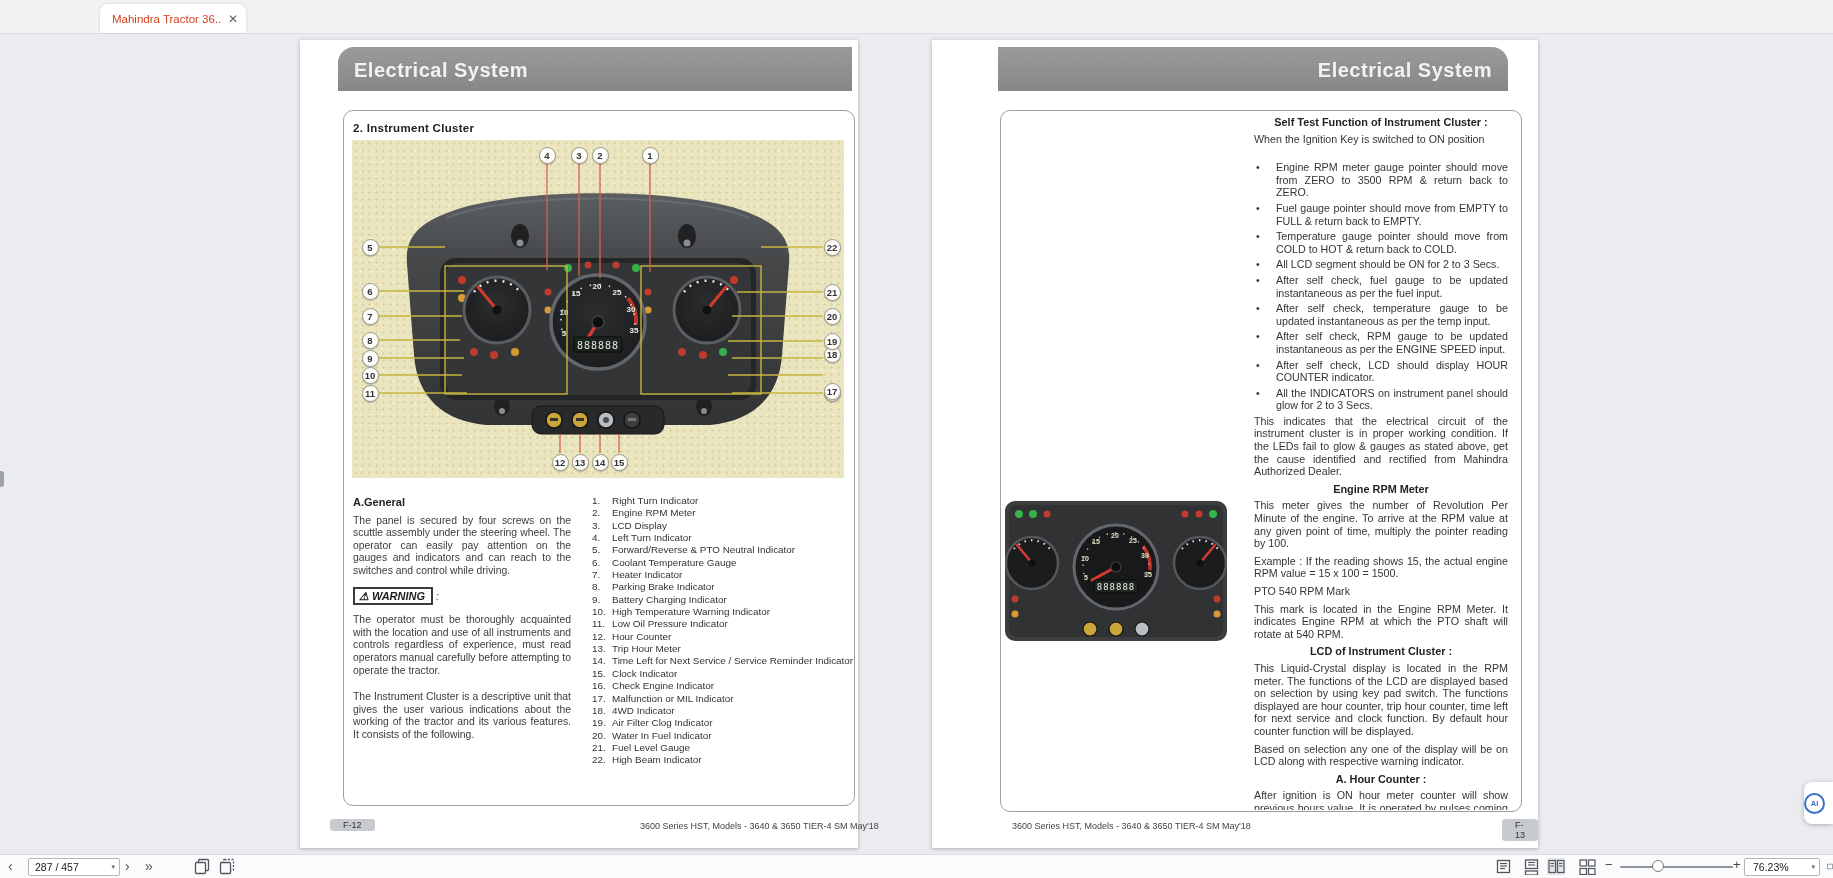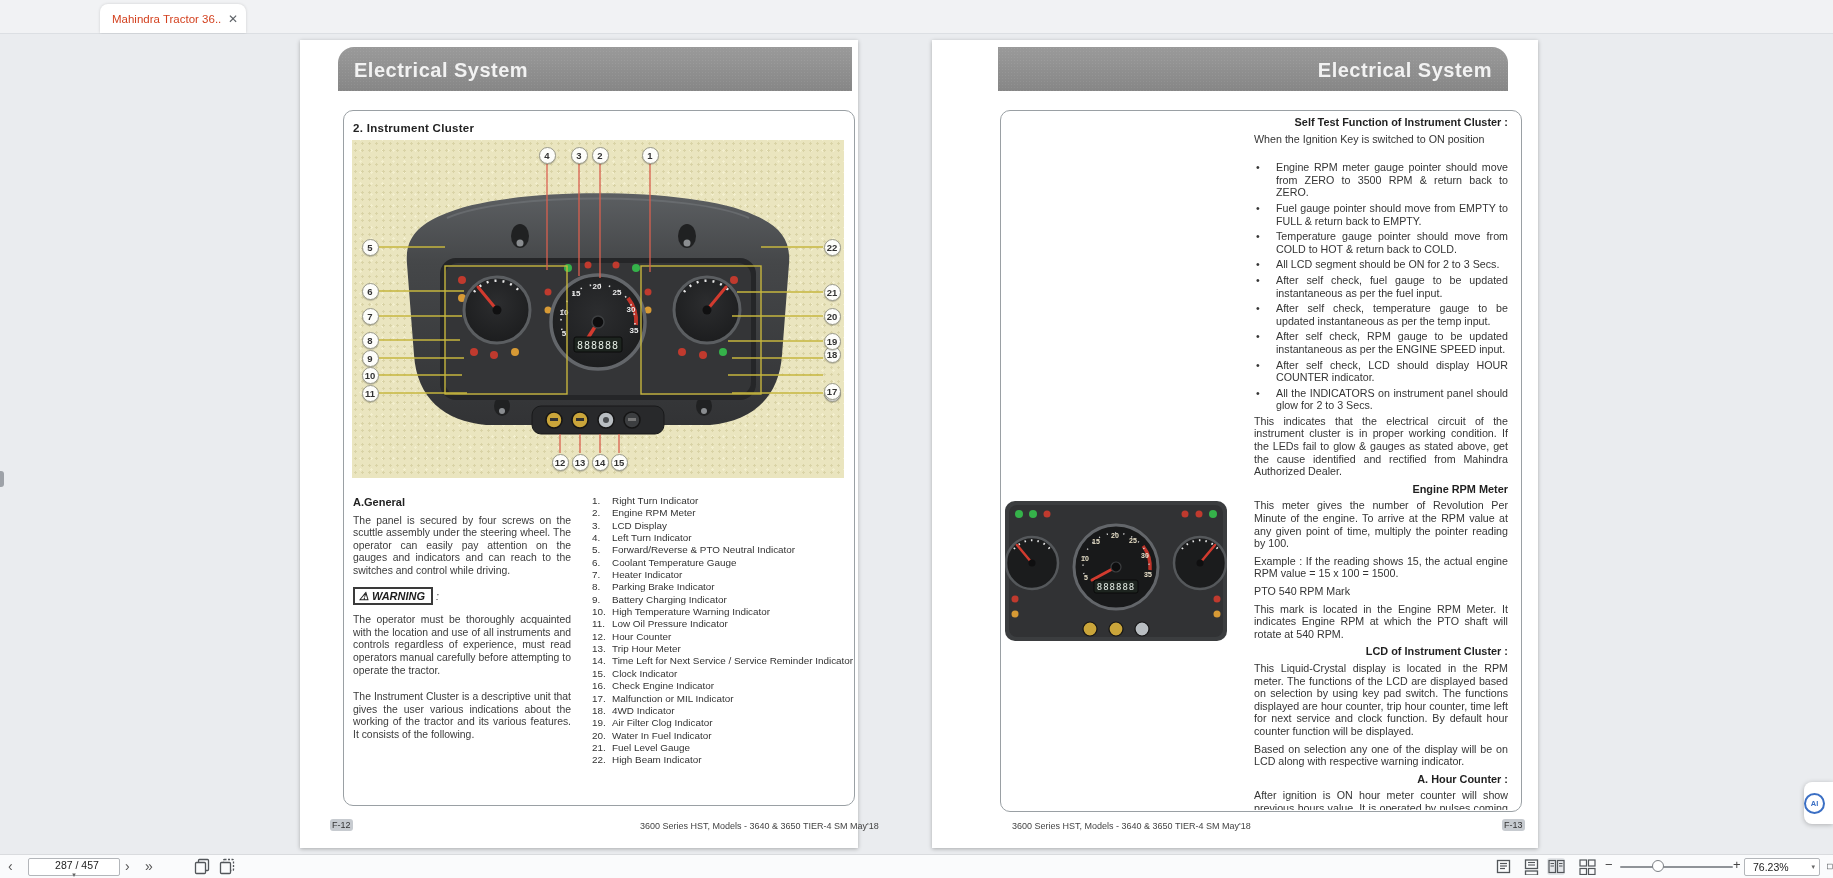--- a/index.html
+++ b/index.html
@@ -39,32 +39,32 @@
   .lcol h4{margin:4px 0 6px 0;font-size:11px;color:#222;}
   .lcol p{margin:0 0 6px 0;}
   .wline{margin:9px 0 9px 0;font-style:italic;}
   .wbox{display:inline-block;border:2px solid #3a3a3a;padding:1px 6px 1px 4px;font-weight:bold;font-size:11px;color:#1c1c1c;}
   .wtri{font-size:11px;margin-right:3px;}
   .legend{position:absolute;left:292px;top:455px;width:260px;font-size:9.9px;line-height:12.35px;color:#333;}
   .legend-row{display:flex;white-space:nowrap;}
   .lnum{width:20px;flex:0 0 20px;}
   .rcol{position:absolute;left:322px;top:74px;width:254px;height:696px;overflow:hidden;
         font-size:10.7px;line-height:12.6px;text-align:justify;color:#353535;}
-  .rcol h4{margin:2px 0 4px 0;font-size:10.9px;color:#1f1f1f;text-align:right;}
+  .rcol h4{margin:2px 0 4px 0;font-size:10.9px;color:#1f1f1f;text-align:center;}
   .rcol p{margin:0 0 5px 0;}
   .bullet{display:flex;margin:0 0 3px 0;}
   .bdot{flex:0 0 22px;padding-left:2px;box-sizing:border-box;}
   .btxt{flex:1;text-align:justify;}
-  .footer-badge{position:absolute;font-size:9px;color:#333;background:#c7cbd0;border-radius:3px;padding:1px 2px;}
+  .footer-badge{position:absolute;font-size:9px;color:#333;background:#c7cbd0;border-radius:3px;padding:1px 13px;}
   .footer-text{position:absolute;font-size:9px;color:#444;white-space:nowrap;}
   
   .bbar{position:absolute;left:0;bottom:0;width:1833px;height:23px;background:#fafbfc;border-top:1px solid #d9dbde;}
   .chev{position:absolute;top:1px;font-size:14px;color:#555;line-height:20px;cursor:pointer;}
   .pagebox{position:absolute;left:28px;top:3px;width:90px;height:16px;background:#fff;border:1px solid #b3b6ba;
-           border-radius:2px;display:flex;align-items:center;font-size:10.5px;color:#222;cursor:pointer;flex-direction:column;}
+           border-radius:2px;display:flex;align-items:center;font-size:10.5px;color:#222;cursor:pointer;}
   .pagebox .pval{flex:1;padding-left:6px;}
   .caret{font-size:7px;color:#666;padding:0 4px;}
   .tool-ic{position:absolute;top:3px;width:18px;height:17px;display:flex;align-items:center;justify-content:center;cursor:pointer;border-radius:3px;}
   .tool-ic.active{background:#e3e5e8;}
   .zoombox{position:absolute;left:1744px;top:3px;width:74px;height:16px;background:#fff;border:1px solid #b3b6ba;
            border-radius:2px;display:flex;align-items:center;font-size:10.5px;color:#222;cursor:pointer;}
   .zoombox .zval{flex:1;padding-left:8px;}
   .sld-track{position:absolute;left:1620px;top:11px;width:113px;height:2px;background:#8f9398;border-radius:1px;}
   .sld-thumb{position:absolute;left:1652px;top:5px;width:12px;height:12px;border-radius:50%;background:#fff;border:1.5px solid #7d8186;box-sizing:border-box;cursor:pointer;}
   .zglyph{position:absolute;top:2px;font-size:13px;color:#444;cursor:pointer;}

